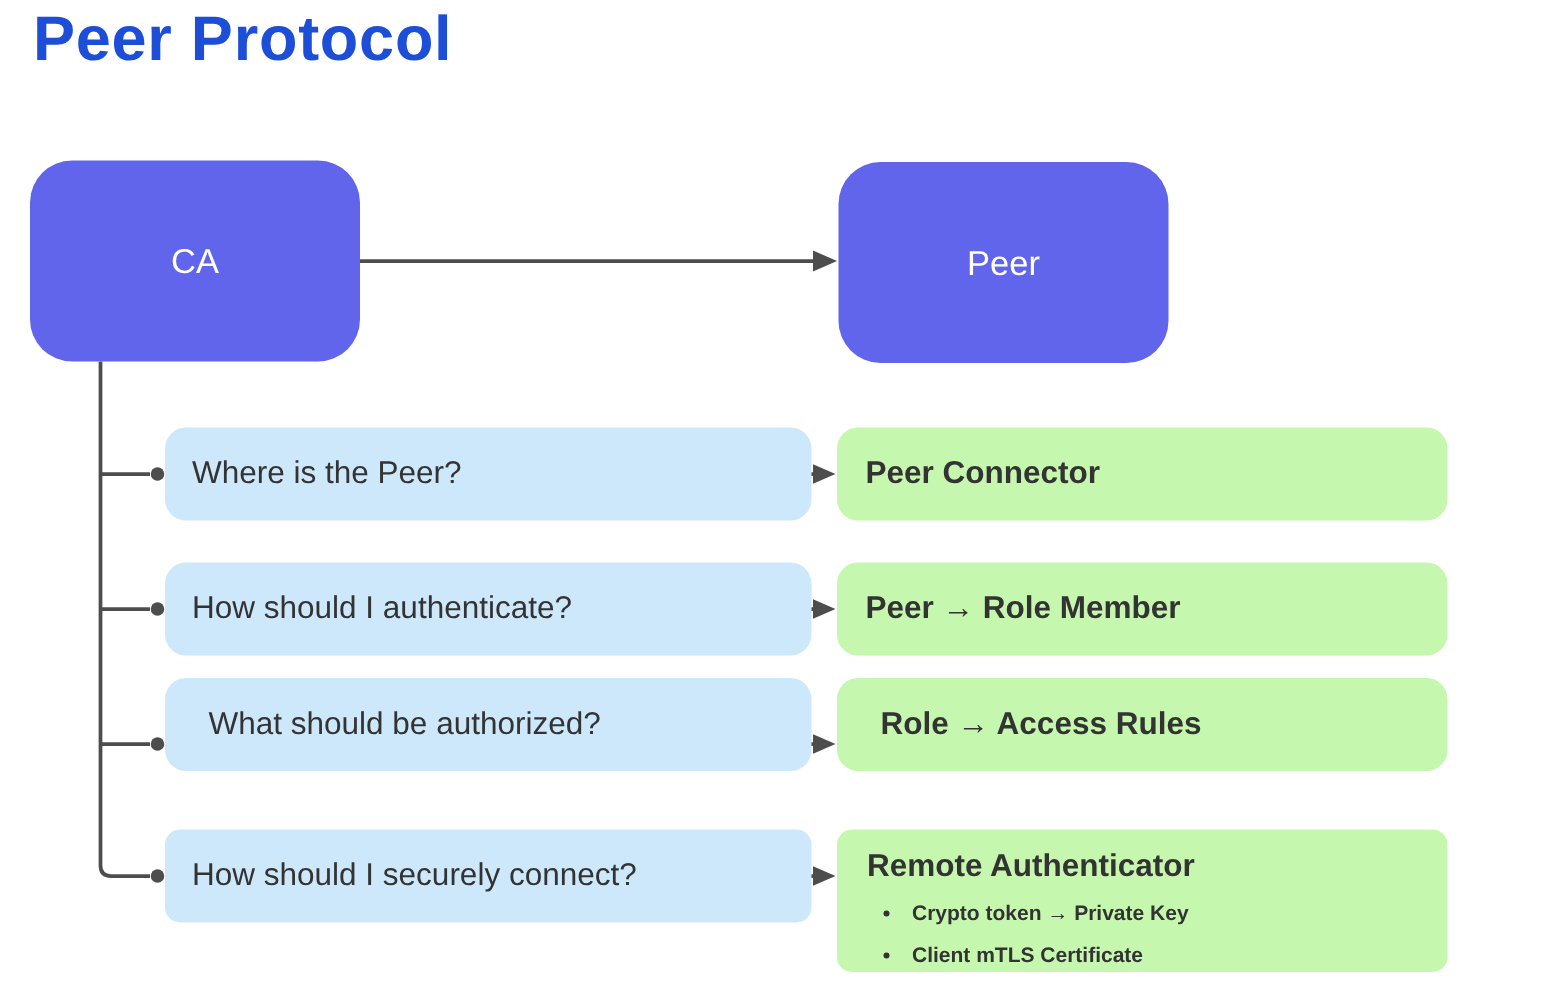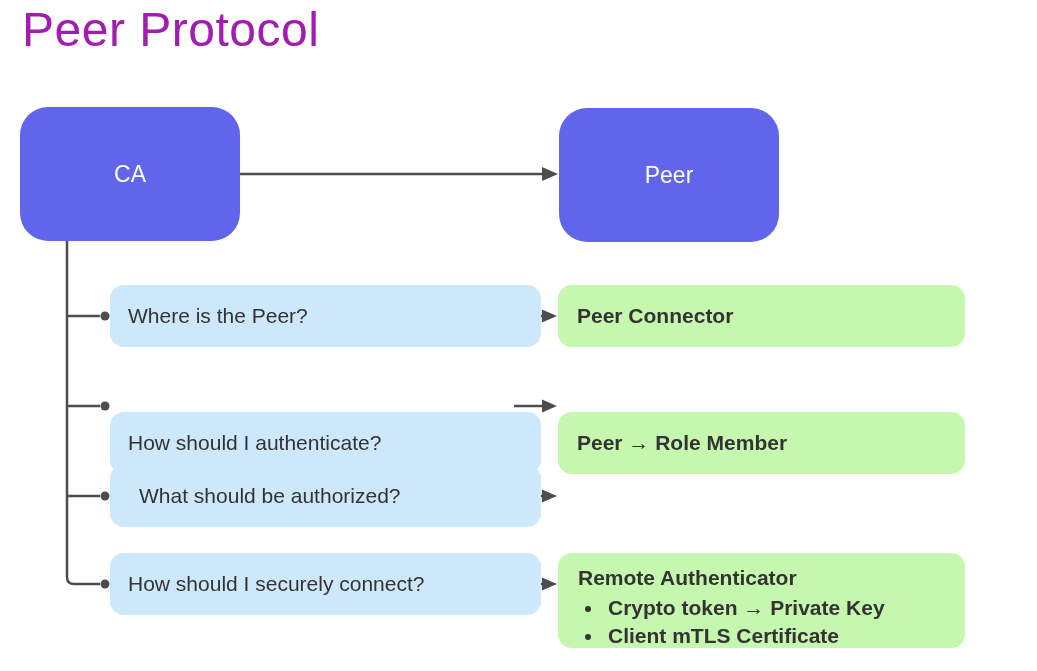--- a/index.html
+++ b/index.html
@@ -18,24 +18,24 @@
     position:relative;
     width:1037px;
     height:671px;
     background:var(--bg);
     overflow:hidden;
   }
   .page-title{
     position:absolute;
     left:22px;
     top:2px;
-    font-size:48px;
-    font-weight:400;
+    font-size:42px;
+    font-weight:700;
     letter-spacing:0.5px;
-    color:#a21caf;
+    color:#1d4ed8;
     white-space:nowrap;
   }
   .connector-svg{
     position:absolute;
     left:0;top:0;
     width:1037px;height:671px;
     pointer-events:none;
   }
   .node{
     position:absolute;
@@ -74,39 +74,39 @@
     border-radius:14px;
     background:var(--green);
     color:var(--text-dark);
     font-size:21px;
     display:flex;
     align-items:center;
     padding-left:19px;
     font-weight:bold;
   }
   .row-0{top:285px;}
-  .row-1{top:375px;margin-top:37px;}
-  .row-2{top:465px;padding-left:29px;}
-  .row-3{top:553px;}
+  .row-1{top:375px;}
+  .row-2{top:452px;padding-left:29px;}
+  .row-3{top:553px;border-radius:10px;}
   .a-box-multi{
     height:95px;
     display:block;
     padding:13px 14px 0 20px;
   }
   .a-box-title{
     font-size:21px;
     color:var(--text-dark);
   }
   .a-box-list{
     margin:4px 0 0 0;
     padding-left:26px;
     list-style:disc;
   }
   .a-box-list li{
-    font-size:21px;
+    font-size:14px;
     color:var(--text-dark);
     line-height:28px;
     padding-left:4px;
   }
 </style>
 </head>
 <body>
 
 <div class="canvas">
 
@@ -160,20 +160,23 @@
   <div class="q-box row-1">
     <span>How should I authenticate?</span>
   </div>
   <div class="a-box row-1">
     <span>Peer  →  Role Member</span>
   </div>
 
   <div class="q-box row-2">
     <span>What should be authorized?</span>
   </div>
+  <div class="a-box row-2">
+    <span>Role  →  Access Rules</span>
+  </div>
 
   <div class="q-box row-3">
     <span>How should I securely connect?</span>
   </div>
   <div class="a-box a-box-multi row-3">
     <div class="a-box-title">Remote Authenticator</div>
     <ul class="a-box-list">
       <li>Crypto token  →  Private Key</li>
       <li>Client mTLS Certificate</li>
     </ul>

